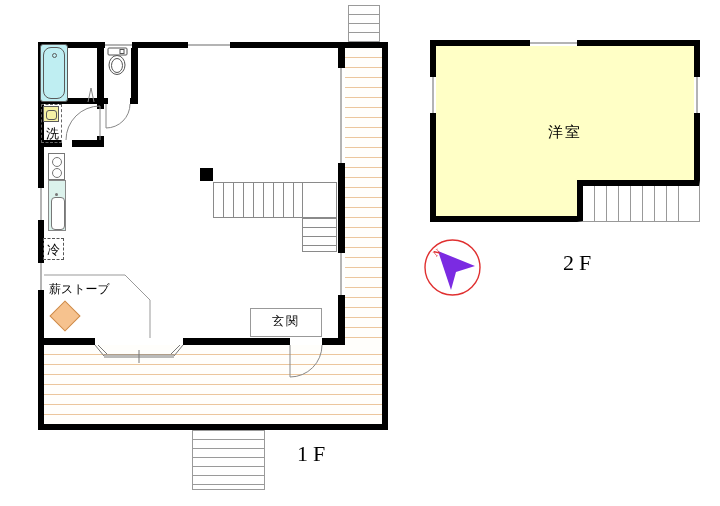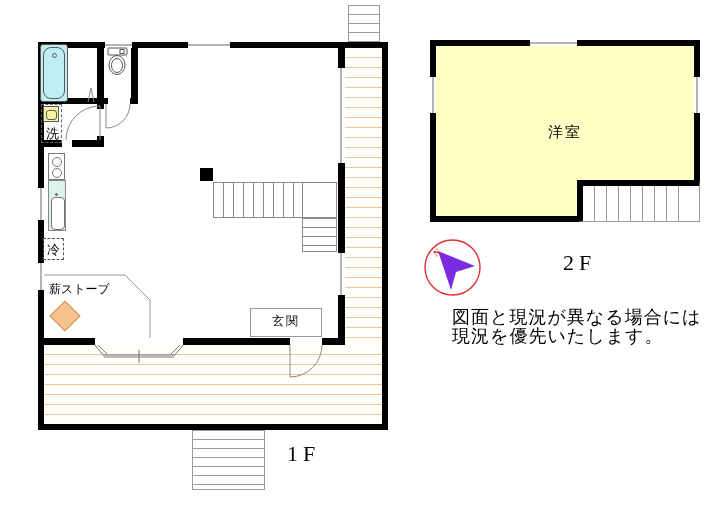--- a/index.html
+++ b/index.html
@@ -116,21 +116,21 @@
 
       <g stroke="#777" fill="none" stroke-width="1">
         <path d="M57,303 L66,314 M60,303 L69,312"></path>
         <path d="M145,303 L136,314 M142,303 L133,312"></path>
         <path d="M66,315 H136 M66,313 H136"></path>
         <path d="M101,308 V321"></path>
       </g>
     </svg>
   </div>
 
-  <div class="label floor-label" style="left:287px;top:441px;">1F</div>
+  <div class="label floor-label" style="left:297px;top:441px;">1F</div>
 
   <div class="abs" style="left:430px;top:40px;width:270px;height:182px;">
     <div class="abs" style="left:0;top:0;width:270px;height:182px;background:#ffffc6;border:6px solid #000;box-sizing:border-box;"></div>
 
     <div class="abs" style="left:147px;top:140px;width:123px;height:42px;background:#fff;border-left:6px solid #000;border-top:6px solid #000;border-right:1px solid #999;border-bottom:1px solid #999;box-sizing:border-box;">
       <div class="abs" style="left:0;top:0;right:14px;bottom:0;background:repeating-linear-gradient(to right,transparent 0 11px,#999 11px 12px);"></div>
     </div>
 
     <div class="win-h" style="left:100px;top:0;width:47px;height:6px;"></div>
     <div class="win-v" style="left:0;top:37px;width:6px;height:36px;"></div>
@@ -142,18 +142,14 @@
   <div class="label floor-label" style="left:563px;top:250px;">2F</div>
 
   <div class="abs" style="left:423px;top:238px;width:59px;height:59px;">
     <svg width="59" height="59" viewBox="0 0 59 59">
       <circle cx="29.5" cy="29.5" r="27.5" fill="none" stroke="#e03030" stroke-width="1.4"></circle>
       <polygon points="15,13 52,28 33,34 28,52" fill="#7b2be2"></polygon>
       <text x="10" y="18" font-size="9" fill="#e03030" font-weight="bold" transform="rotate(-40 13 14)" font-family="Liberation Serif, DejaVu Serif, serif">N</text>
     </svg>
   </div>
 
-  <div class="abs" style="left:452px;top:308px;font-size:18px;line-height:19px;letter-spacing:1px;">
-    <div>図面と現況が異なる場合には</div>
-    <div>現況を優先いたします。</div>
-  </div>
 
 </div>
 
 </body></html>

